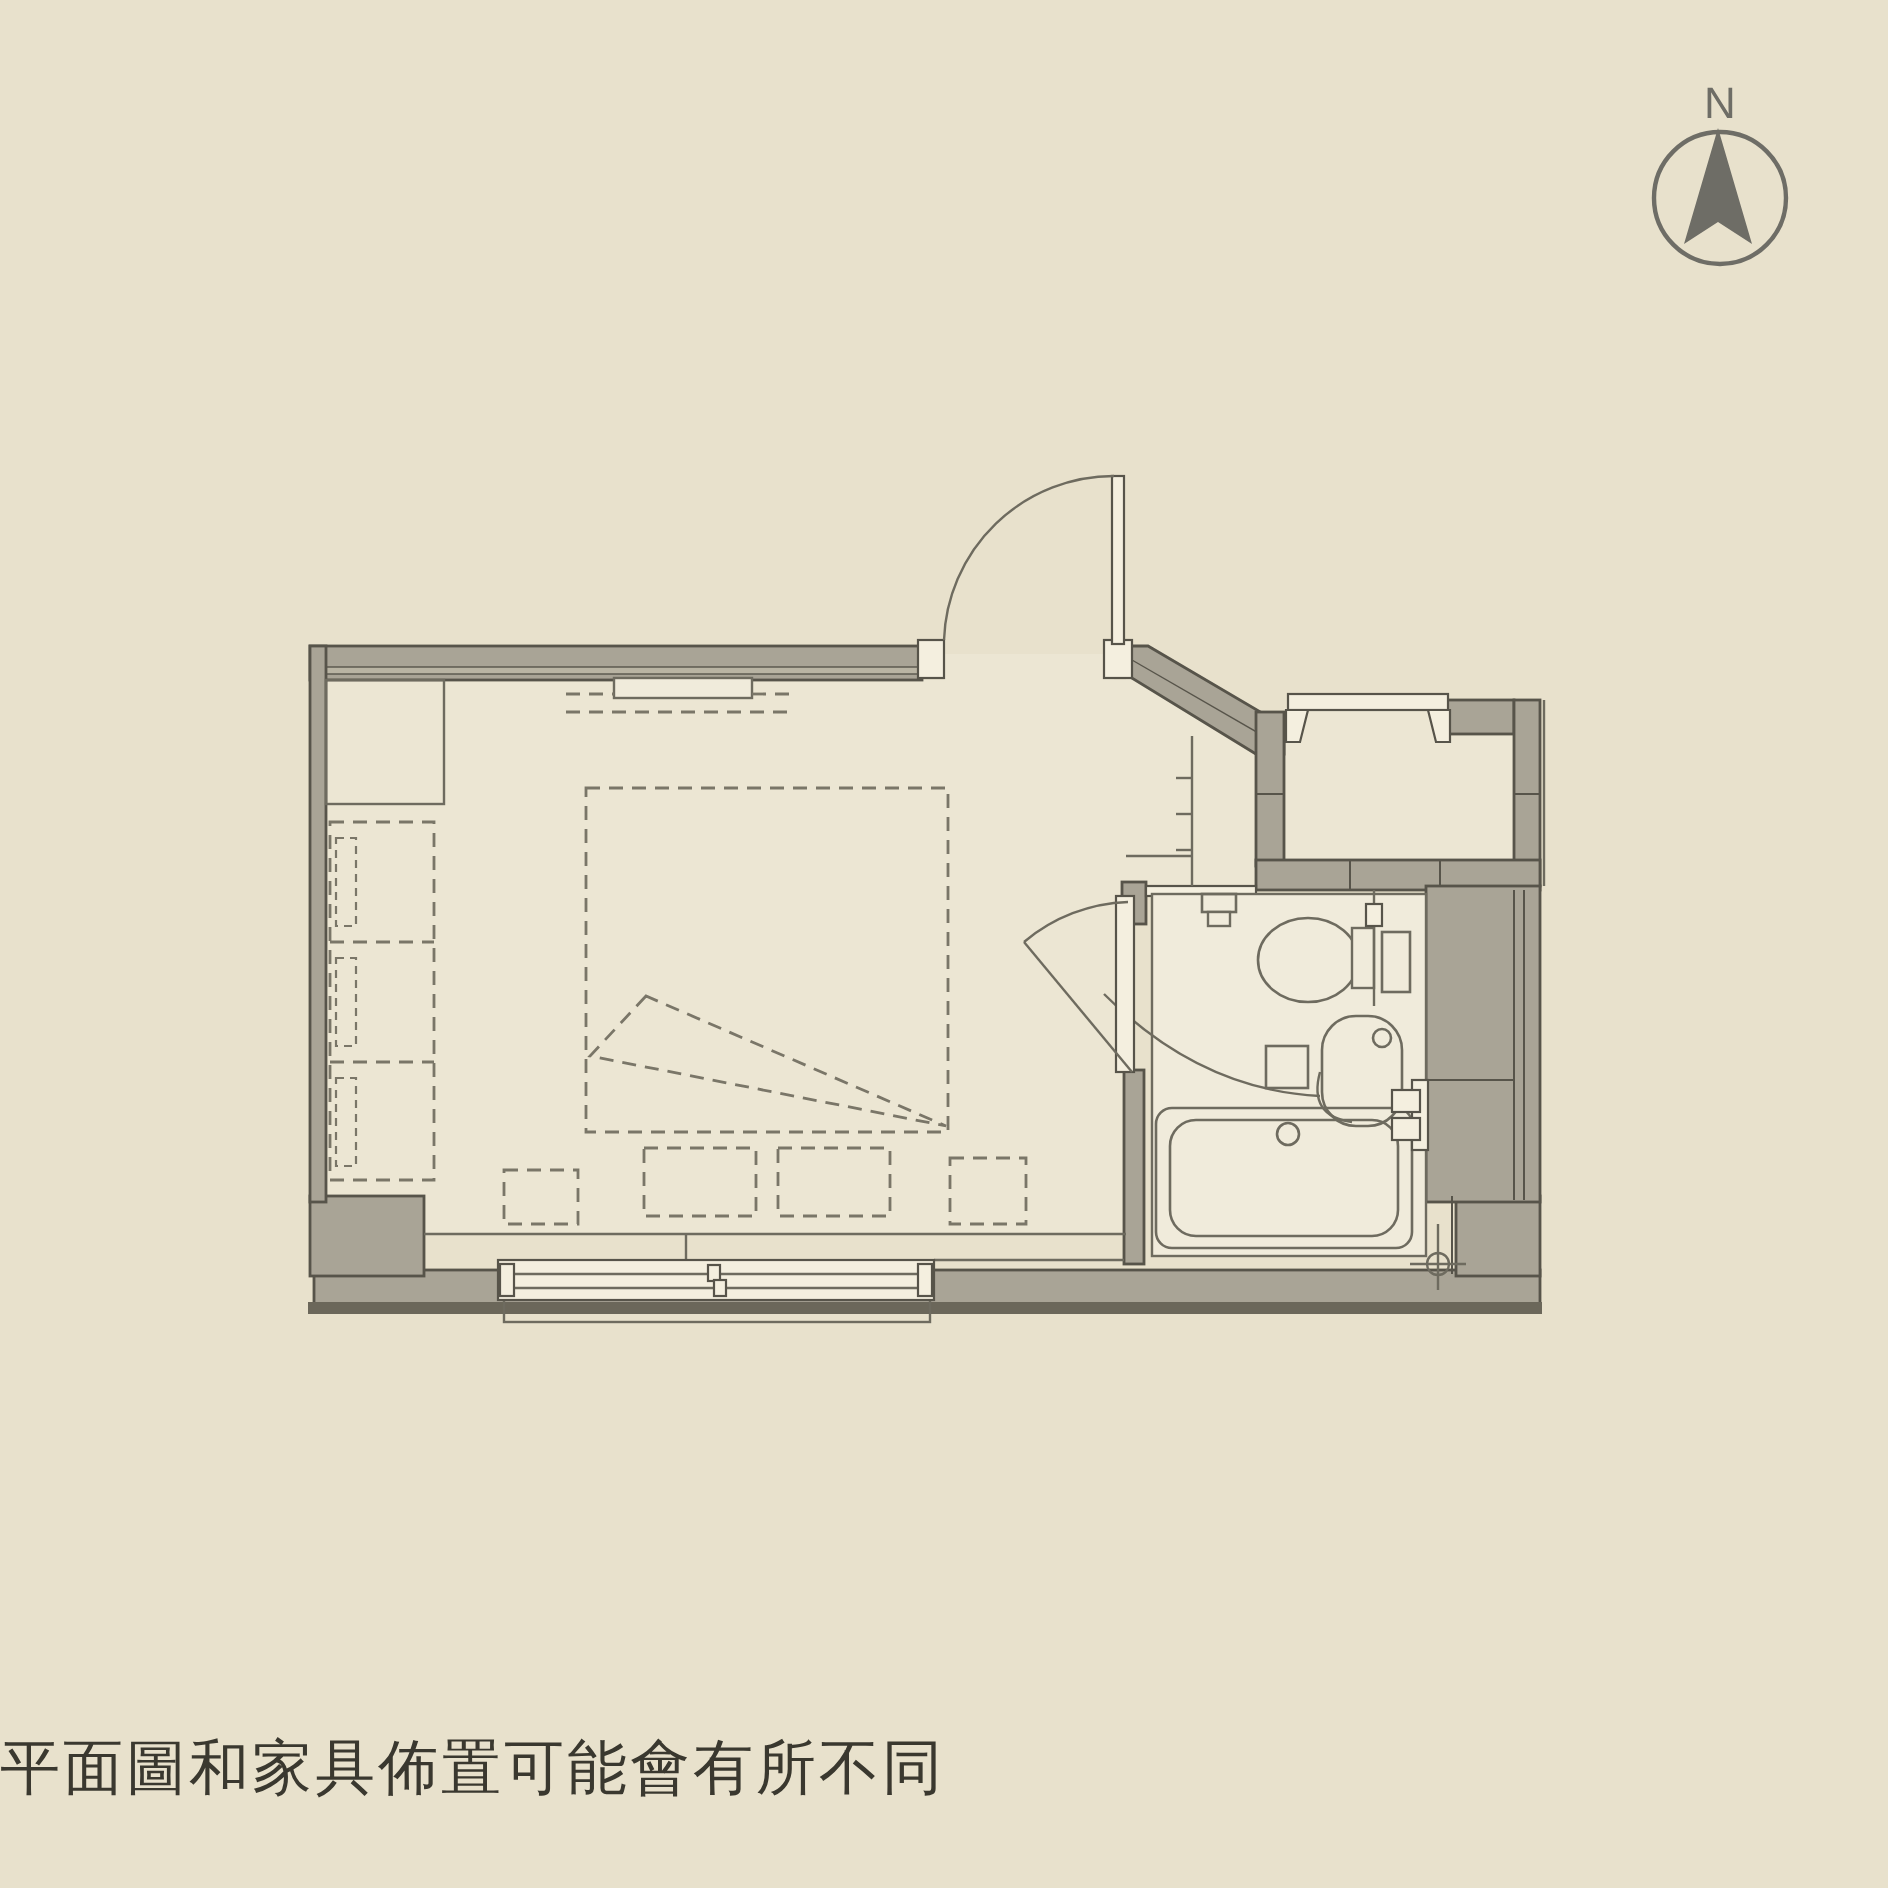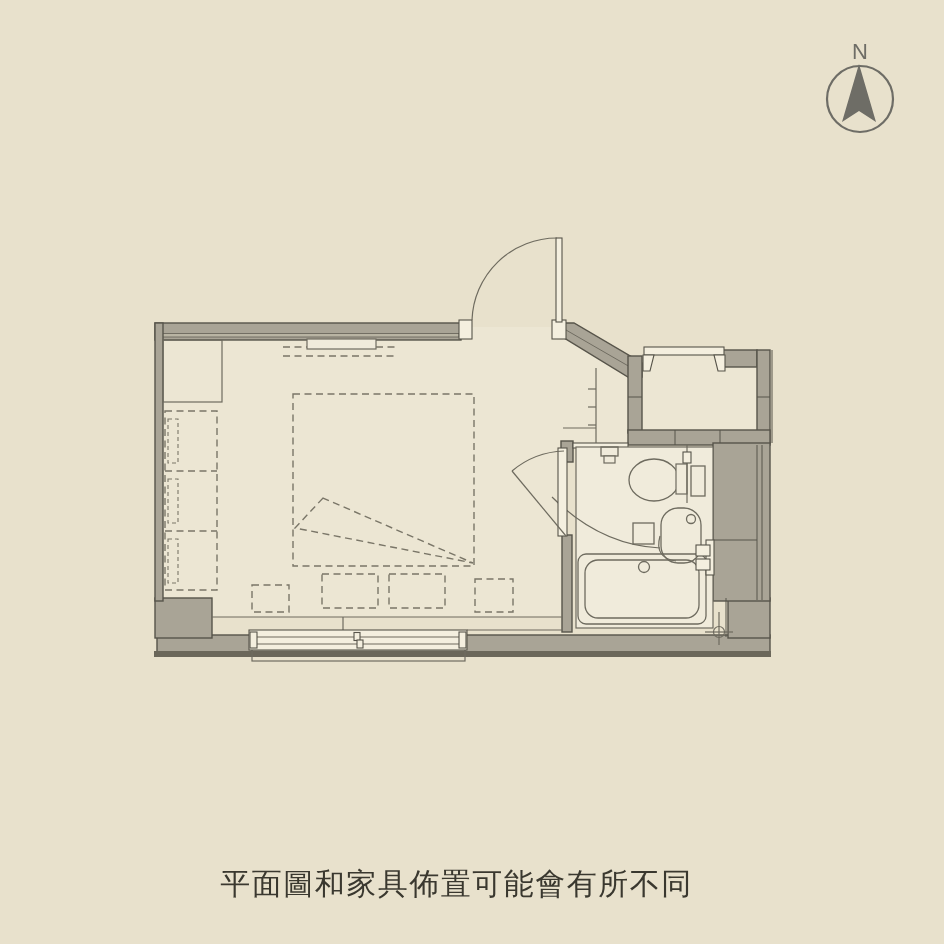--- a/index.html
+++ b/index.html
@@ -28,21 +28,21 @@
   .fixfill{stroke:var(--line);stroke-width:1.2;fill:var(--bath-fill);}
   .dash{stroke:var(--dash);stroke-width:1.4;fill:none;stroke-dasharray:7 4.5;}
   .dash-sm{stroke:var(--dash);stroke-width:1.1;fill:none;stroke-dasharray:4 3;}
   .compass-stroke{stroke:var(--compass);stroke-width:2.2;fill:none;}
   .compass-fill{fill:var(--compass);stroke:none;}
   .compass-n{
     position:absolute;left:827px;top:40px;width:66px;text-align:center;
     color:var(--compass);font-size:22px;line-height:24px;
   }
   .caption{
-    position:absolute;left:0;right:31px;top:864px;text-align:center;
+    position:absolute;left:0;right:31px;top:864px;text-align:left;
     color:var(--text);font-size:30px;letter-spacing:1.5px;white-space:nowrap;
   }
 </style>
 </head>
 <body style="background: rgb(232, 225, 204);">
 
 <div class="canvas">
 
 <svg width="944" height="944" viewBox="0 0 944 944">
 

